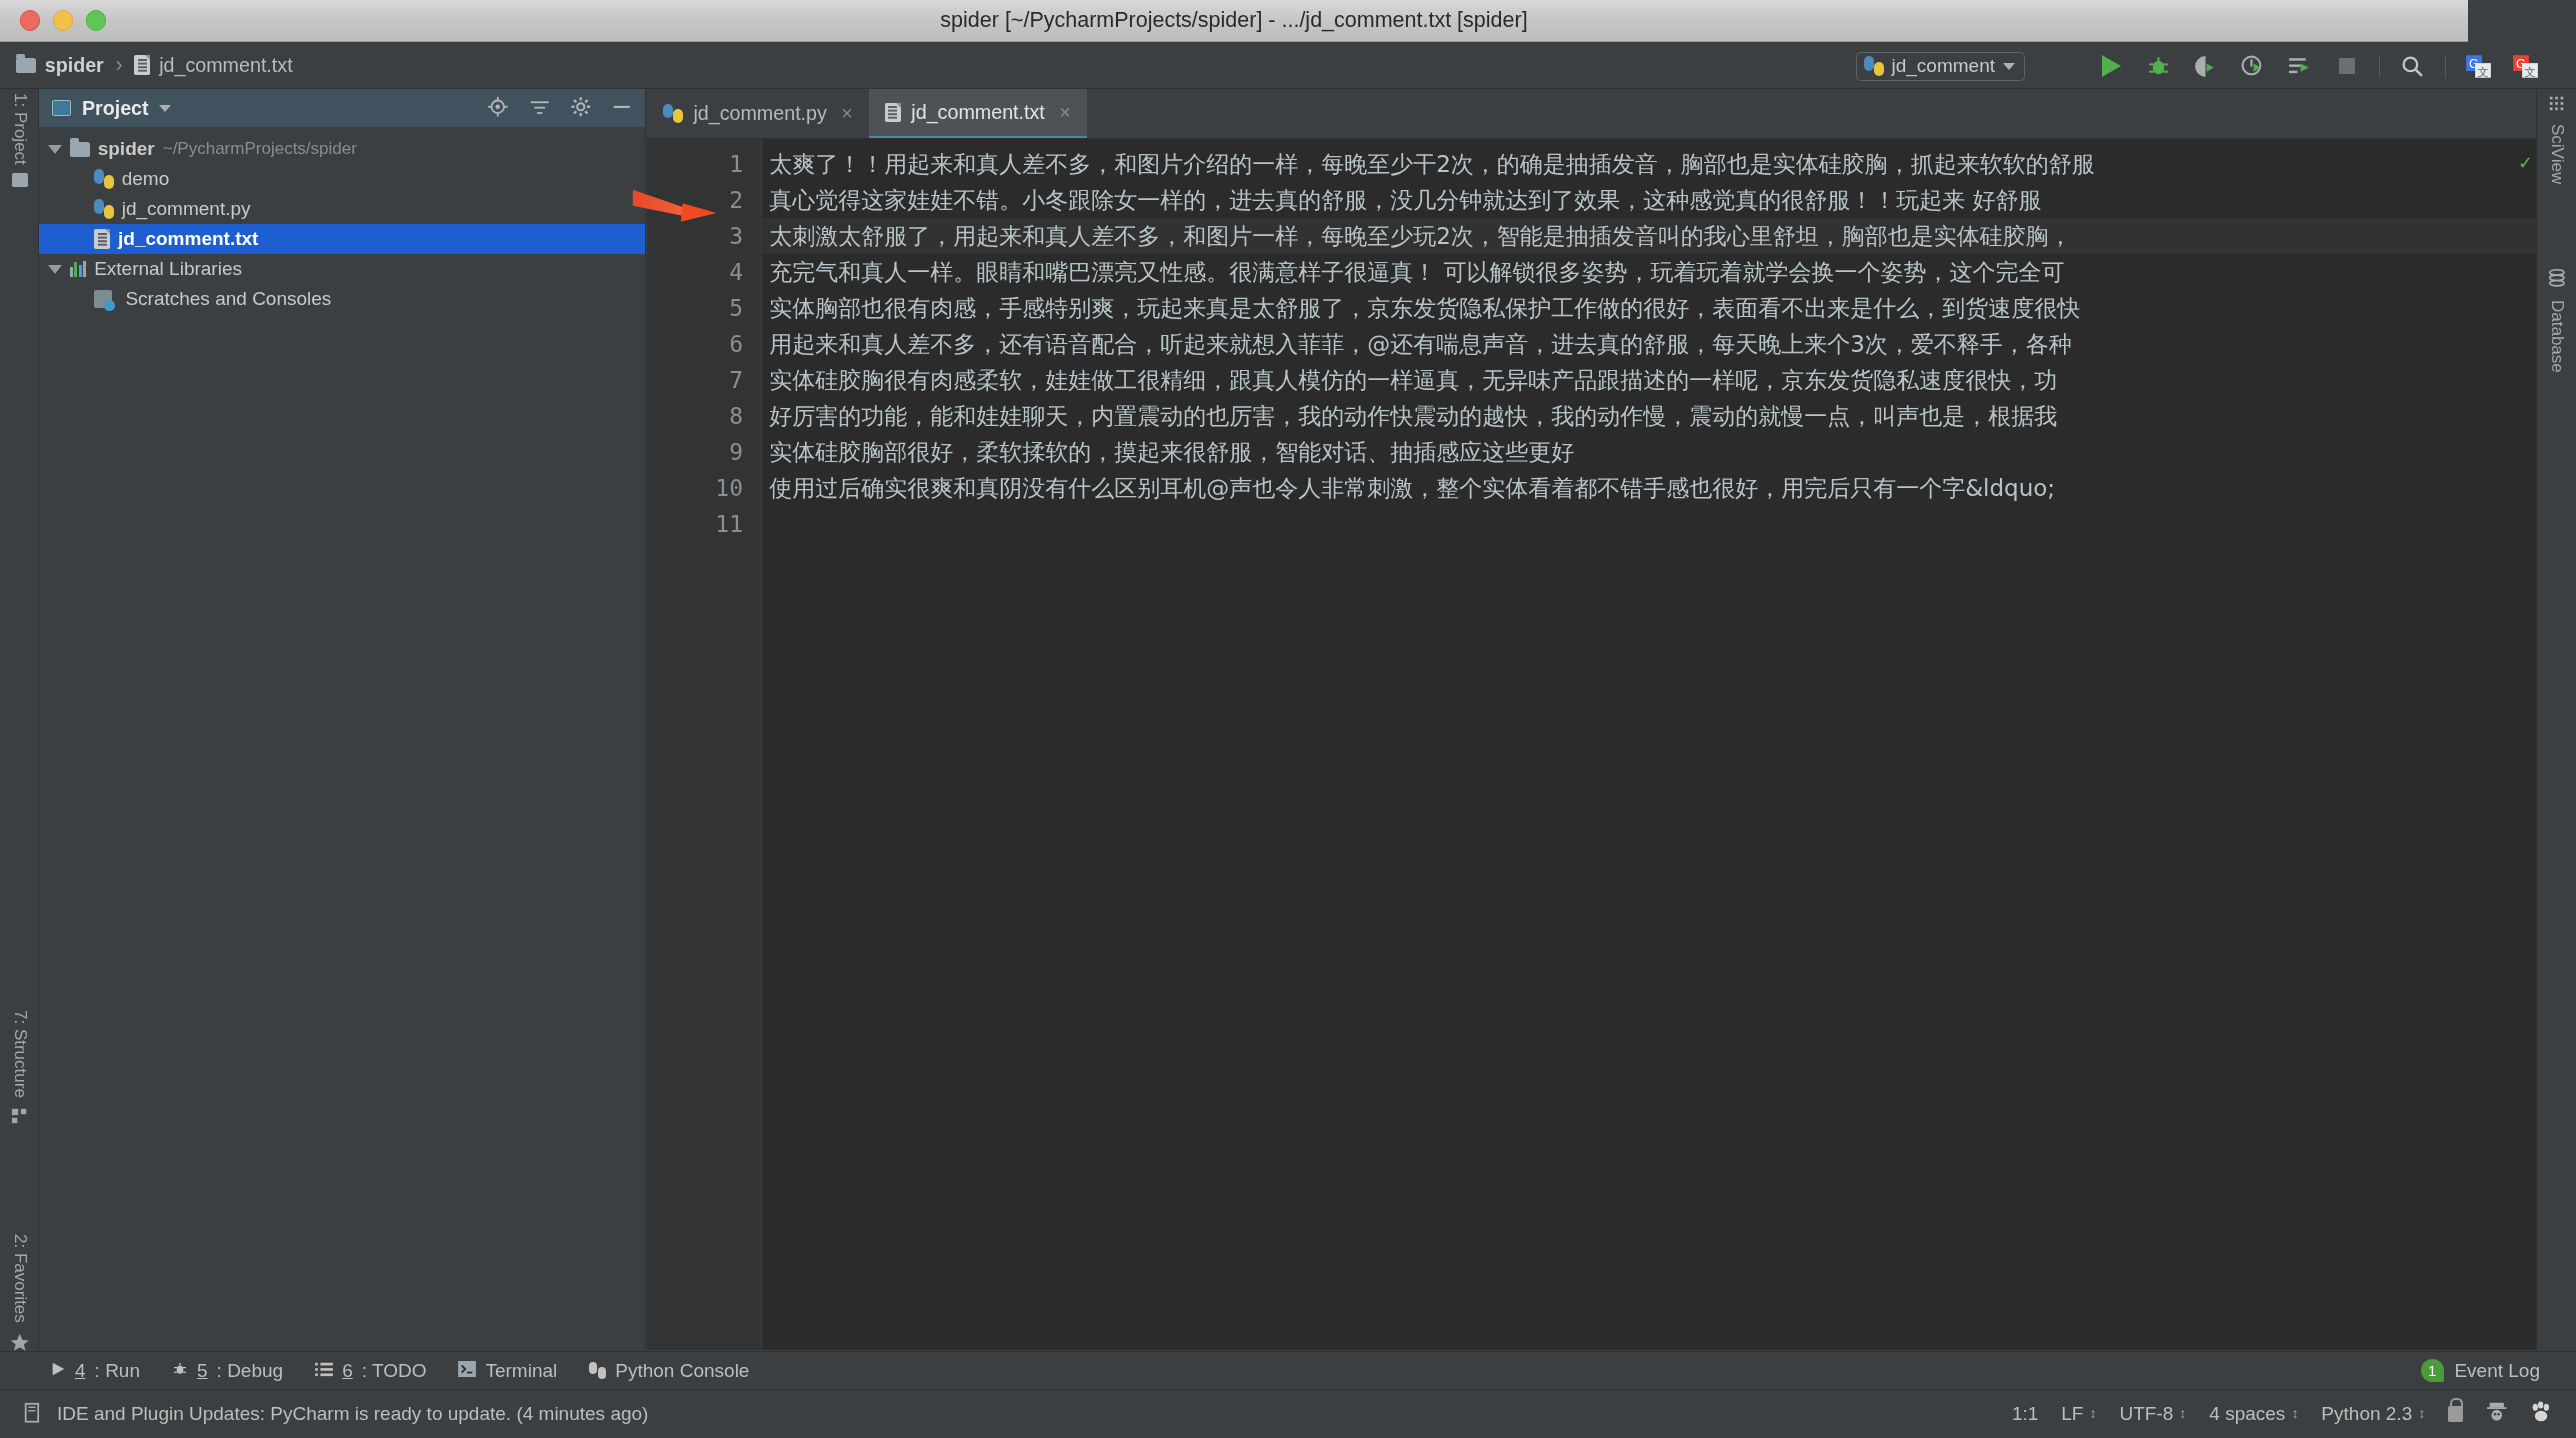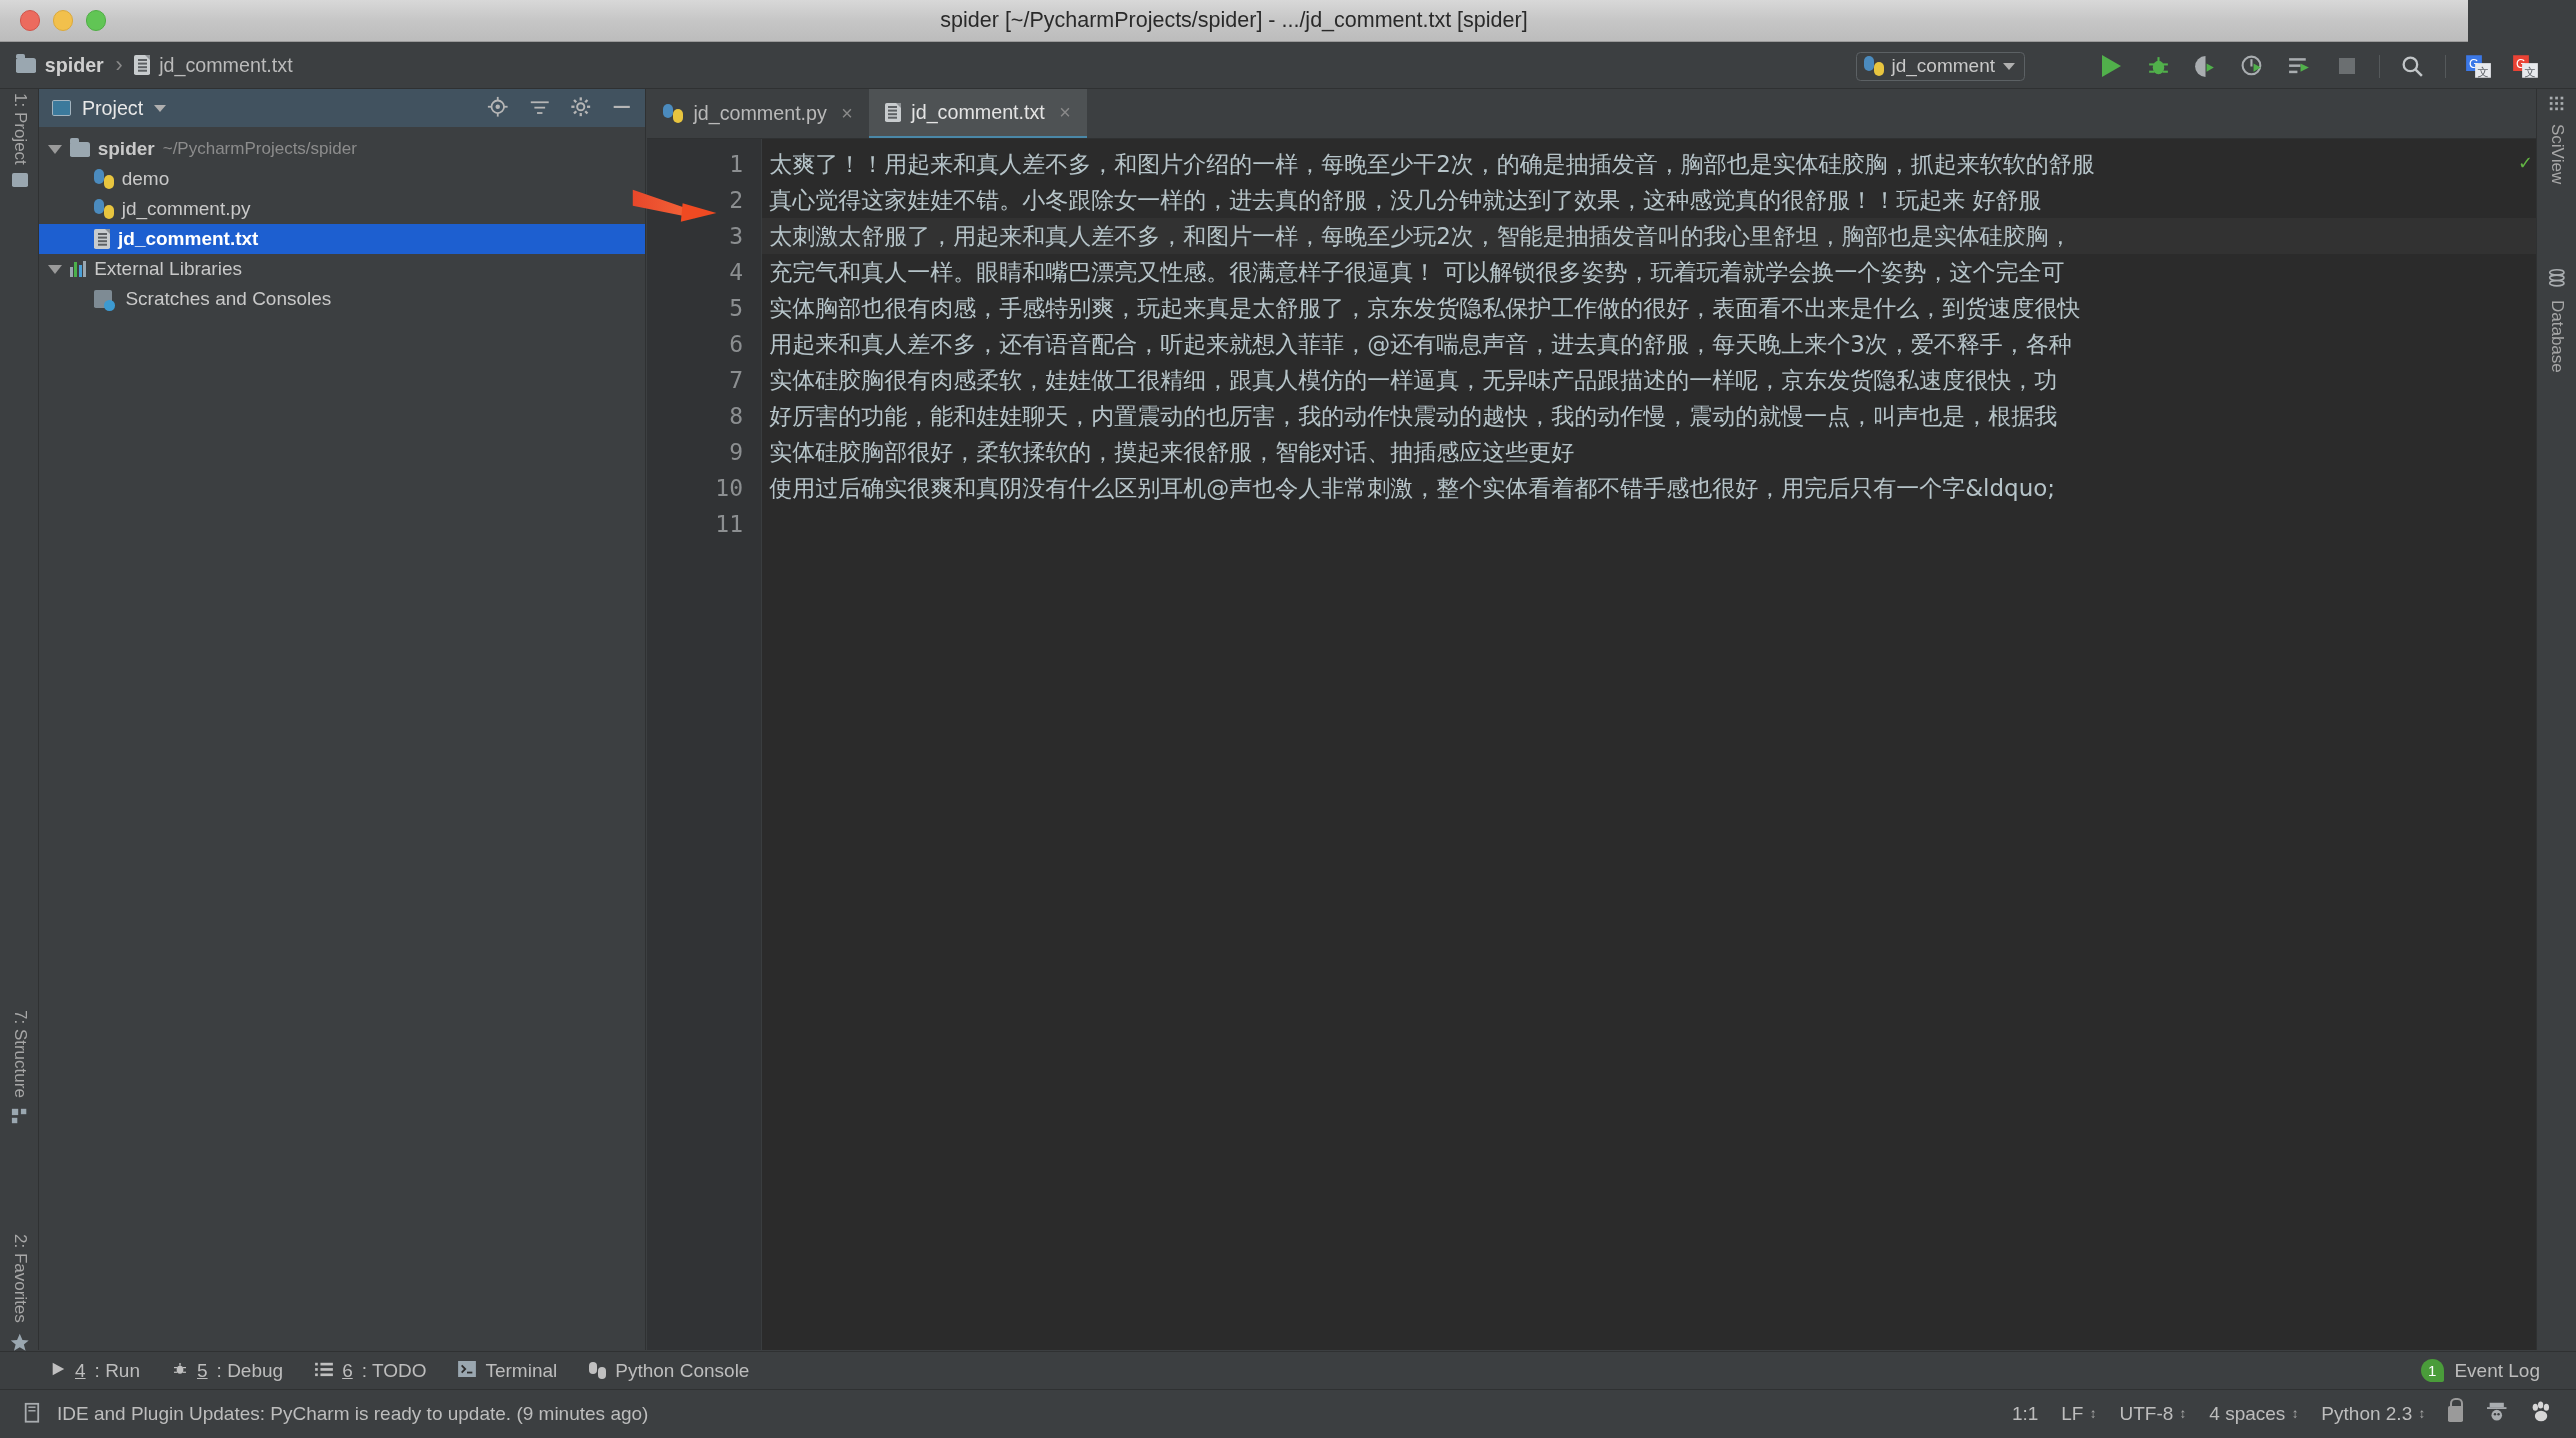--- a/index.html
+++ b/index.html
@@ -114,21 +114,21 @@
 
   
   .project-panel {
     position: absolute; left: 39px; top: 89px; width: 607px; bottom: 88px;
     background: #3c3f41; border-right: 0.9px solid #2f3132;
   }
   .panel-header {
     height: 38px; background: #41525f; display: flex; align-items: center;
     padding: 0 12.5px; gap: 10.7px;
   }
-  .panel-title { font-size: 19.7px; color: #e8e8e8; }
+  .panel-title { font-size: 19.7px; color: #e8e8e8; font-weight: bold; }
   .panel-header-icons { margin-left: auto; display: flex; align-items: center; gap: 19.7px; }
   .ico-window { width: 19.7px; height: 16px; border: 1.8px solid #a4b4bf; background: #3c7a9c; border-radius: 1.8px; }
 
   .tree { padding-top: 7.2px; font-size: 19px; color: #c3c3c3; }
   .tree-row {
     height: 30px; display: flex; align-items: center; gap: 8px;
     padding-right: 7.2px; white-space: nowrap;
   }
   .tree-row.selected { background: #1d5fd0; }
   .tree-row.selected .tree-label { color: #ffffff; }
@@ -578,21 +578,21 @@
   </div>
 
   <div class="status-bar">
     <span>
       <svg width="19.7" height="21.5" viewBox="0 0 22 24">
           <rect x="3" y="2" width="14" height="20" fill="none" stroke="#a9adb0" stroke-width="2"></rect>
           <rect x="6" y="5" width="8" height="1.6" fill="#a9adb0"></rect>
           <rect x="6" y="9" width="8" height="1.6" fill="#a9adb0"></rect>
         </svg>
     </span>
-    <span class="sb-msg">IDE and Plugin Updates: PyCharm is ready to update. (9 minutes ago)</span>
+    <span class="sb-msg">IDE and Plugin Updates: PyCharm is ready to update. (4 minutes ago)</span>
 
     <span class="sb-right">
       <span class="sb-item">1:1</span>
       <span class="sb-item">
         <span>LF</span>
         <span class="updn">↕</span>
       </span>
       <span class="sb-item">
         <span>UTF-8</span>
         <span class="updn">↕</span>

